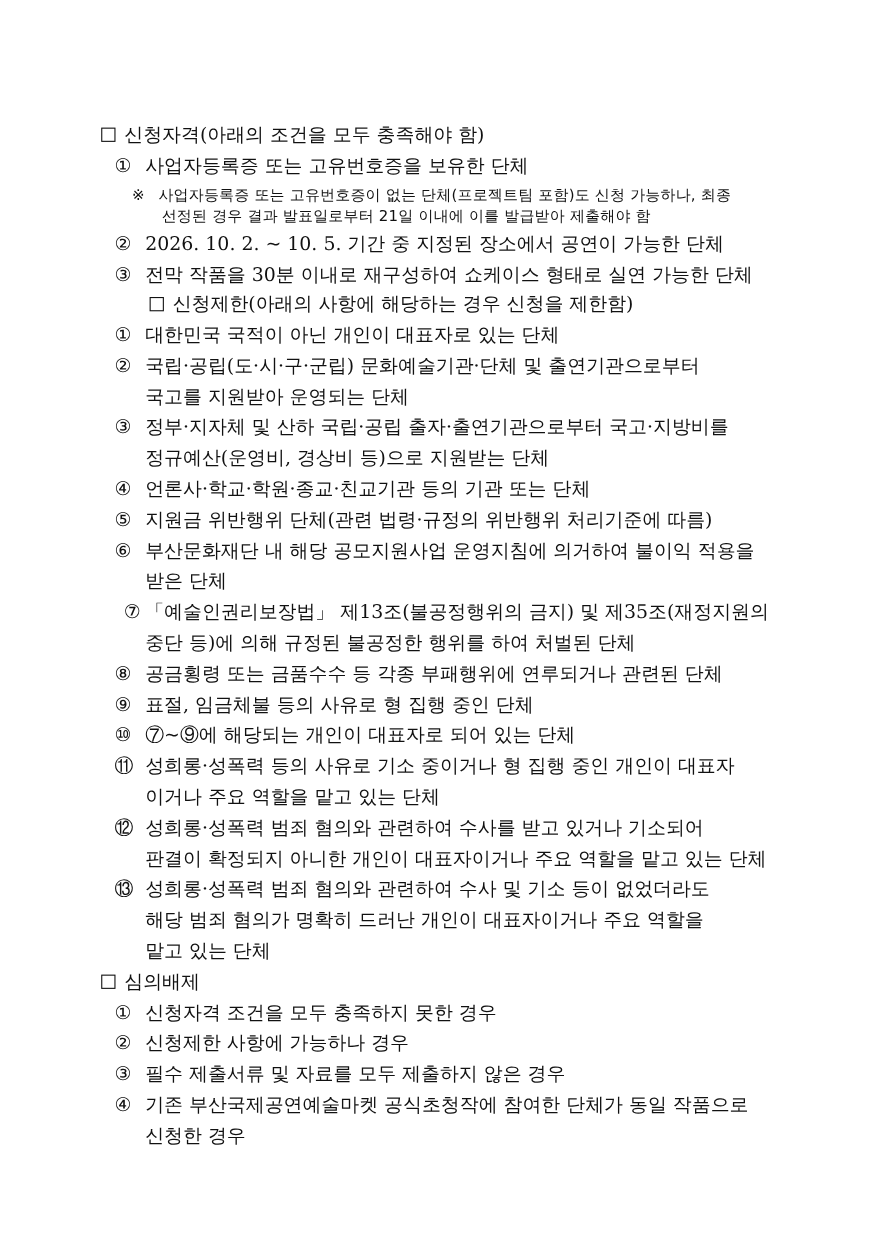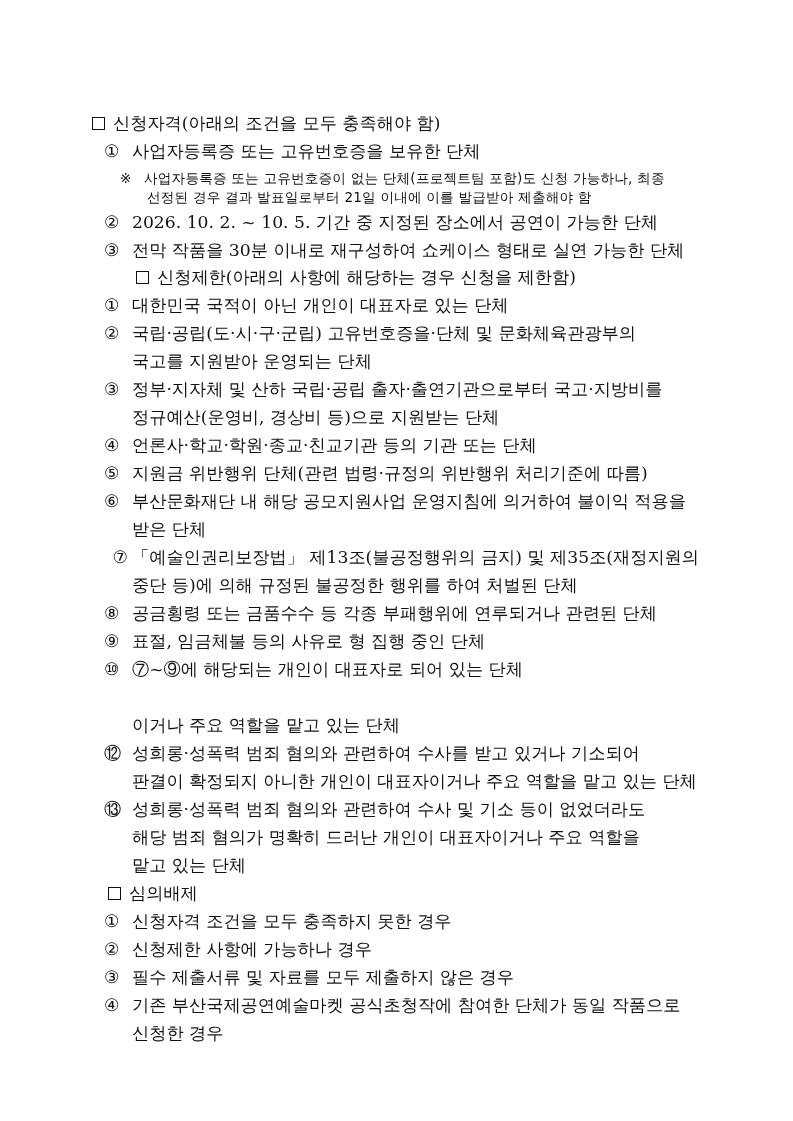--- a/index.html
+++ b/index.html
@@ -72,40 +72,41 @@
 
   <div class="line heading" style="top:112px;"><span class="box"></span><span>신청자격(아래의 조건을 모두 충족해야 함)</span></div>
   <div class="line item" style="top:140px;"><span class="marker">①</span><span>사업자등록증 또는 고유번호증을 보유한 단체</span></div>
   <div class="line note" style="top:167px;"><span class="marker" style="min-width:20px;">※</span><span>사업자등록증 또는 고유번호증이 없는 단체(프로젝트팀 포함)도 신청 가능하나, 최종</span></div>
   <div class="line note-cont" style="top:186px;">선정된 경우 결과 발표일로부터 21일 이내에 이를 발급받아 제출해야 함</div>
   <div class="line item" style="top:211px;"><span class="marker">②</span><span>2026. 10. 2. ~ 10. 5. 기간 중 지정된 장소에서 공연이 가능한 단체</span></div>
   <div class="line item" style="top:239px;"><span class="marker">③</span><span>전막 작품을 30분 이내로 재구성하여 쇼케이스 형태로 실연 가능한 단체</span></div>
 
   <div class="line heading" style="top:266px;padding-left:44px;"><span class="box"></span><span>신청제한(아래의 사항에 해당하는 경우 신청을 제한함)</span></div>
   <div class="line item" style="top:294px;"><span class="marker">①</span><span>대한민국 국적이 아닌 개인이 대표자로 있는 단체</span></div>
-  <div class="line item" style="top:322px;"><span class="marker">②</span><span>국립·공립(도·시·구·군립) 고유번호증을·단체 및 문화체육관광부의</span></div>
+  <div class="line item" style="top:322px;"><span class="marker">②</span><span>국립·공립(도·시·구·군립) 문화예술기관·단체 및 출연기관으로부터</span></div>
   <div class="line cont" style="top:350px;">국고를 지원받아 운영되는 단체</div>
   <div class="line item" style="top:378px;"><span class="marker">③</span><span>정부·지자체 및 산하 국립·공립 출자·출연기관으로부터 국고·지방비를</span></div>
   <div class="line cont" style="top:406px;">정규예산(운영비, 경상비 등)으로 지원받는 단체</div>
   <div class="line item" style="top:434px;"><span class="marker">④</span><span>언론사·학교·학원·종교·친교기관 등의 기관 또는 단체</span></div>
   <div class="line item" style="top:462px;"><span class="marker">⑤</span><span>지원금 위반행위 단체(관련 법령·규정의 위반행위 처리기준에 따름)</span></div>
   <div class="line item" style="top:490px;"><span class="marker">⑥</span><span>부산문화재단 내 해당 공모지원사업 운영지침에 의거하여 불이익 적용을</span></div>
   <div class="line cont" style="top:518px;">받은 단체</div>
   <div class="line item" style="top:546px;text-align:right;"><span class="marker">⑦</span><span>「예술인권리보장법」 제13조(불공정행위의 금지) 및 제35조(재정지원의</span></div>
   <div class="line cont" style="top:574px;">중단 등)에 의해 규정된 불공정한 행위를 하여 처벌된 단체</div>
   <div class="line item" style="top:602px;"><span class="marker">⑧</span><span>공금횡령 또는 금품수수 등 각종 부패행위에 연루되거나 관련된 단체</span></div>
   <div class="line item" style="top:630px;"><span class="marker">⑨</span><span>표절, 임금체불 등의 사유로 형 집행 중인 단체</span></div>
   <div class="line item" style="top:658px;"><span class="marker">⑩</span><span>⑦~⑨에 해당되는 개인이 대표자로 되어 있는 단체</span></div>
+  <div class="line item" style="top:686px;"><span class="marker">⑪</span><span>성희롱·성폭력 등의 사유로 기소 중이거나 형 집행 중인 개인이 대표자</span></div>
   <div class="line cont" style="top:714px;">이거나 주요 역할을 맡고 있는 단체</div>
   <div class="line item" style="top:742px;"><span class="marker">⑫</span><span>성희롱·성폭력 범죄 혐의와 관련하여 수사를 받고 있거나 기소되어</span></div>
   <div class="line cont" style="top:770px;">판결이 확정되지 아니한 개인이 대표자이거나 주요 역할을 맡고 있는 단체</div>
   <div class="line item" style="top:798px;"><span class="marker">⑬</span><span>성희롱·성폭력 범죄 혐의와 관련하여 수사 및 기소 등이 없었더라도</span></div>
   <div class="line cont" style="top:826px;">해당 범죄 혐의가 명확히 드러난 개인이 대표자이거나 주요 역할을</div>
   <div class="line cont" style="top:854px;">맡고 있는 단체</div>
 
-  <div class="line heading" style="top:882px;margin-left:16px;"><span class="box"></span><span>심의배제</span></div>
+  <div class="line heading" style="top:882px;"><span class="box"></span><span>심의배제</span></div>
   <div class="line item" style="top:910px;"><span class="marker">①</span><span>신청자격 조건을 모두 충족하지 못한 경우</span></div>
   <div class="line item" style="top:938px;"><span class="marker">②</span><span>신청제한 사항에 가능하나 경우</span></div>
   <div class="line item" style="top:966px;"><span class="marker">③</span><span>필수 제출서류 및 자료를 모두 제출하지 않은 경우</span></div>
   <div class="line item" style="top:994px;"><span class="marker">④</span><span>기존 부산국제공연예술마켓 공식초청작에 참여한 단체가 동일 작품으로</span></div>
   <div class="line cont" style="top:1022px;">신청한 경우</div>
 
 </div>
 
 </body></html>

